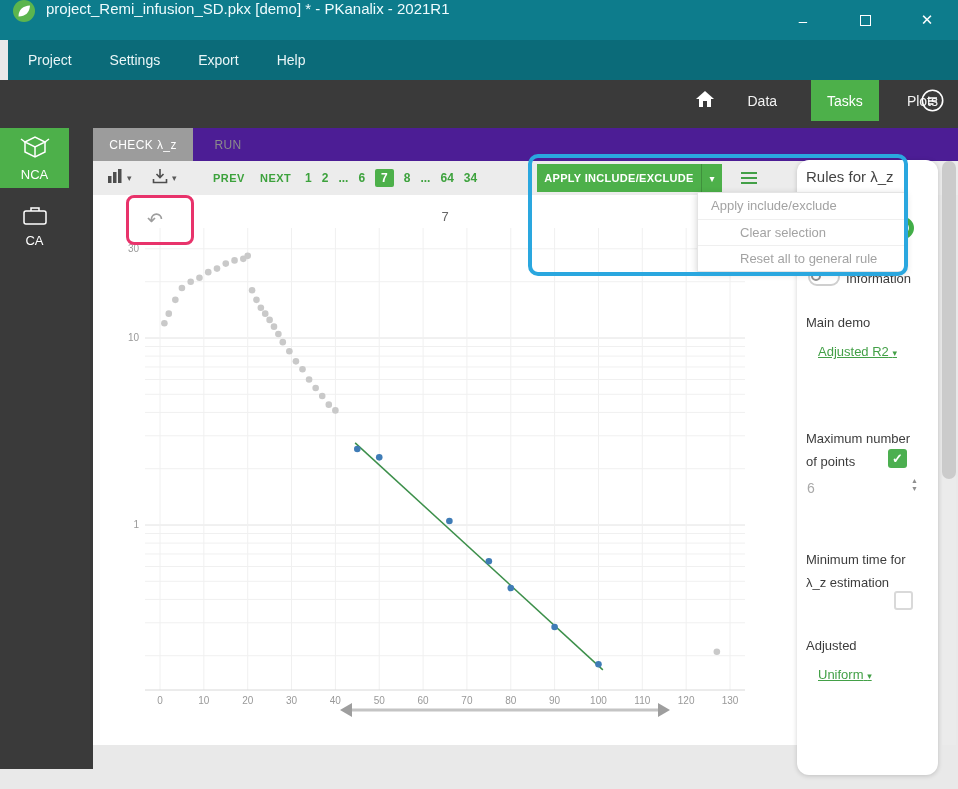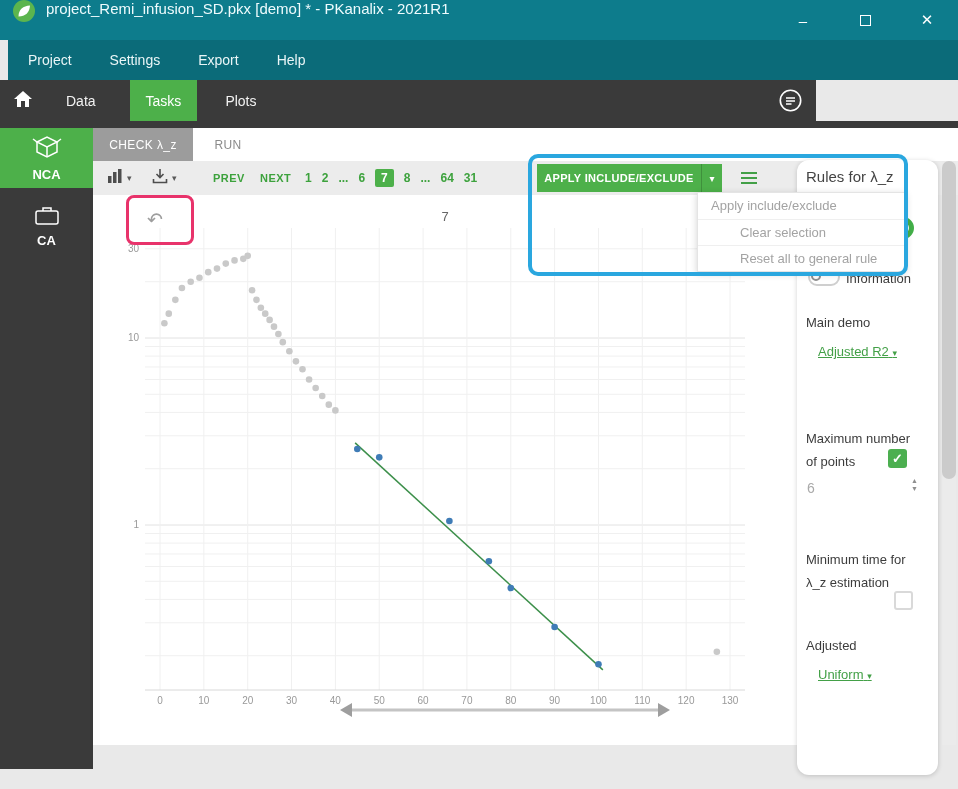--- a/index.html
+++ b/index.html
@@ -12,37 +12,37 @@
   .wtitle{color:#eefbfd;font-size:15px;margin-left:11px;}
   .winbtns{position:absolute;right:0;top:0;height:40px;display:flex;}
   .wbtn{width:62px;height:40px;color:#fff;font-size:15px;display:flex;align-items:center;justify-content:center;cursor:default;}
   .maxbox{width:11px;height:11px;border:1px solid #fff;display:inline-block;}
 
   
   .menubar{position:absolute;left:8px;top:40px;width:958px;height:40px;background:#0b6b79;display:flex;align-items:center;padding-left:20px;gap:38px;z-index:3;}
   .menu-item{color:#eaf6f7;font-size:14px;cursor:default;}
 
   
-  .navbar{position:absolute;left:0;top:80px;width:816px;height:41px;background:#3a3a3a;display:flex;align-items:stretch;z-index:3;}
+  .navbar{position:absolute;left:0;top:80px;width:958px;height:41px;background:#3a3a3a;display:flex;align-items:stretch;z-index:3;justify-content:flex-end;}
   .nav-home{width:46px;display:flex;align-items:center;justify-content:center;}
   .nav-item{display:flex;align-items:center;padding:0 20px;color:#f2f2f2;font-size:14px;}
   .nav-item.active{background:#4db04a;color:#fff;margin-left:14px;padding:4px 16px;}
   .nav-item.plots{margin-left:8px;}
   .nav-chat{position:absolute;right:14px;top:9px;width:23px;height:23px;}
 
   
   .sidebar{position:absolute;left:0;top:121px;width:93px;height:648px;background:#3a3a3a;z-index:2;}
-  .side-item{position:absolute;left:0;width:93px;display:flex;flex-direction:column;align-items:center;justify-content:center;color:#fff;font-size:13px;gap:4px;font-weight:bold;}
+  .side-item{position:absolute;left:0;width:69px;display:flex;flex-direction:column;align-items:center;justify-content:center;color:#fff;font-size:13px;gap:4px;}
   .side-item.nca{top:7px;height:60px;background:#4db04a;}
   .side-item.ca{top:76px;height:58px;}
 
   .darkstrip{position:absolute;left:93px;top:121px;width:865px;height:7px;background:#3a3a3a;}
 
   
-  .subtab-strip{position:absolute;left:93px;top:128px;width:865px;height:33px;background:#ffffff;}
+  .subtab-strip{position:absolute;left:93px;top:128px;width:865px;height:33px;background:#4c1d95;}
   .subtab{position:absolute;top:0;height:33px;display:flex;align-items:center;justify-content:center;font-size:12px;letter-spacing:.4px;color:#8b8b8b;}
   .subtab.active{left:0;width:100px;background:#9c9c9c;color:#fff;}
   .subtab.run{left:100px;width:70px;}
 
   
   .toolbar{position:absolute;left:93px;top:161px;width:865px;height:34px;background:#ececec;z-index:2;}
   .tb-iconbtn{position:absolute;top:2px;height:30px;display:flex;align-items:center;gap:4px;cursor:default;}
   .tb-caret{color:#5a5a5a;font-size:9px;}
   .tb-text{position:absolute;top:0;height:34px;line-height:34px;font-size:11px;font-weight:bold;color:#3da23d;letter-spacing:.5px;cursor:default;}
   .pager{position:absolute;left:212px;top:0;height:34px;display:flex;align-items:center;gap:10px;}
@@ -189,21 +189,21 @@
     <div class="tb-text" style="left:167px;">NEXT</div>
     <div class="pager">
       <span class="pg">1</span>
       <span class="pg">2</span>
       <span class="pg">...</span>
       <span class="pg">6</span>
       <span class="pg active">7</span>
       <span class="pg">8</span>
       <span class="pg">...</span>
       <span class="pg">64</span>
-      <span class="pg">31</span>
+      <span class="pg">34</span>
     </div>
     <div class="apply-btn">APPLY INCLUDE/EXCLUDE</div>
     <div class="apply-caret">▾</div>
     <div class="hamburger">
       <svg width="18" height="14" viewBox="0 0 18 14" stroke="#43a047" stroke-width="2.2">
           <path d="M1 2 H17 M1 7 H17 M1 12 H17"></path>
         </svg>
     </div>
   </div>
 

